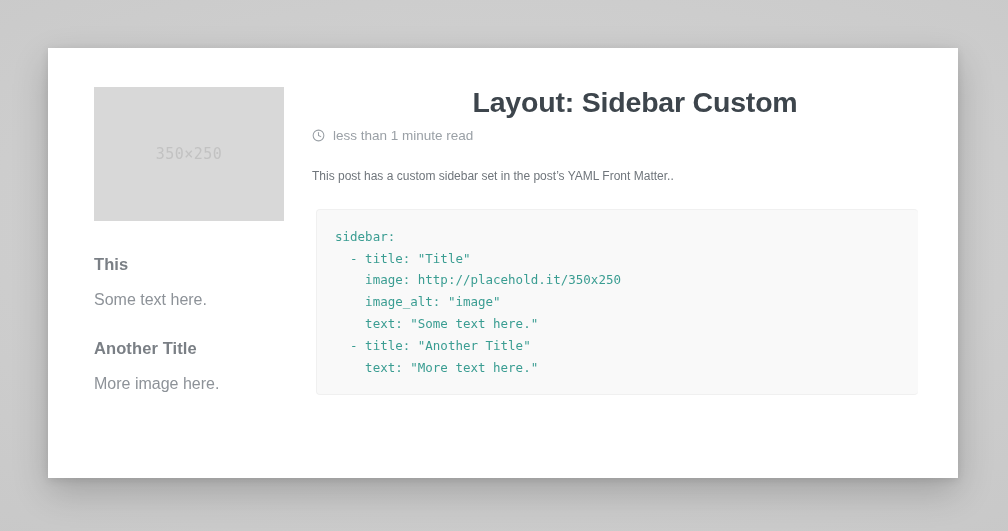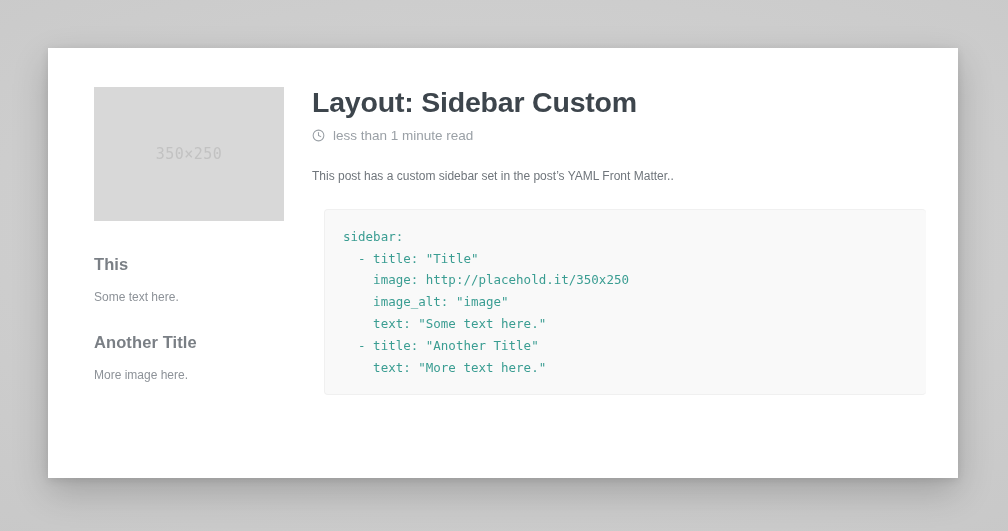--- a/index.html
+++ b/index.html
@@ -72,41 +72,42 @@
     margin-bottom: 27px;
   }
   .sidebar-title {
     font-size: 16.5px;
     font-weight: bold;
     color: #7a7f85;
     margin: 0 0 14px 0;
     letter-spacing: 0.1px;
   }
   .sidebar-text {
-    font-size: 12px;
+    font-size: 16px;
     color: #8d9298;
     margin: 0;
     line-height: 1.5;
   }
 
   
   .main {
     flex: 1 1 auto;
     padding: 38px 0 0 0;
     box-sizing: border-box;
     min-width: 0;
   }
 
   .post-title {
     font-size: 28.5px;
     font-weight: bold;
     color: #3d454c;
     margin: 0 0 9px 0;
     letter-spacing: -0.2px;
     line-height: 1.15;
+    text-align: center;
   }
 
   .post-meta {
     display: flex;
     align-items: center;
     gap: 8px;
     font-size: 13.5px;
     color: #9aa0a6;
     margin: 0 0 24px 0;
   }
@@ -120,21 +121,21 @@
   }
   .post-para.second { margin-bottom: 22px; }
 
   
   .code-block {
     background: #f9f9f9;
     border-radius: 4px;
     border: 1px solid #f0f0f0;
     border-right: none;
     padding: 16px 18px 16px 18px;
-    margin: 12px;
+    margin: 4px;
     box-sizing: border-box;
     width: 602px;
     overflow: hidden;
   }
   .code-block pre {
     margin: 0;
     font-family: "DejaVu Sans Mono", "Liberation Mono", monospace;
     font-size: 12.5px;
     line-height: 21.8px;
     color: #3a9d92;

